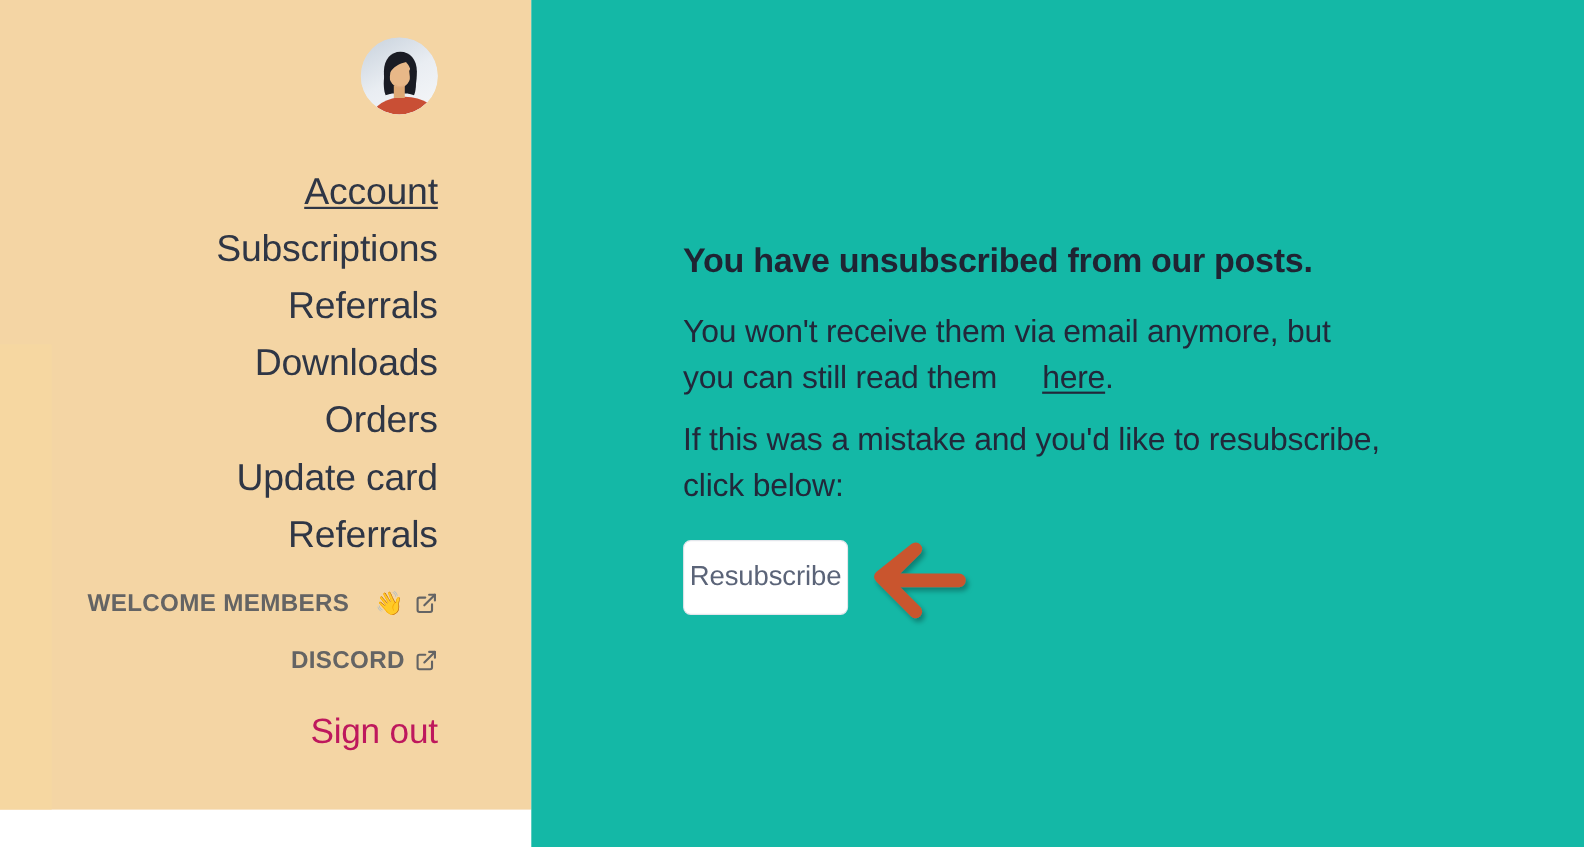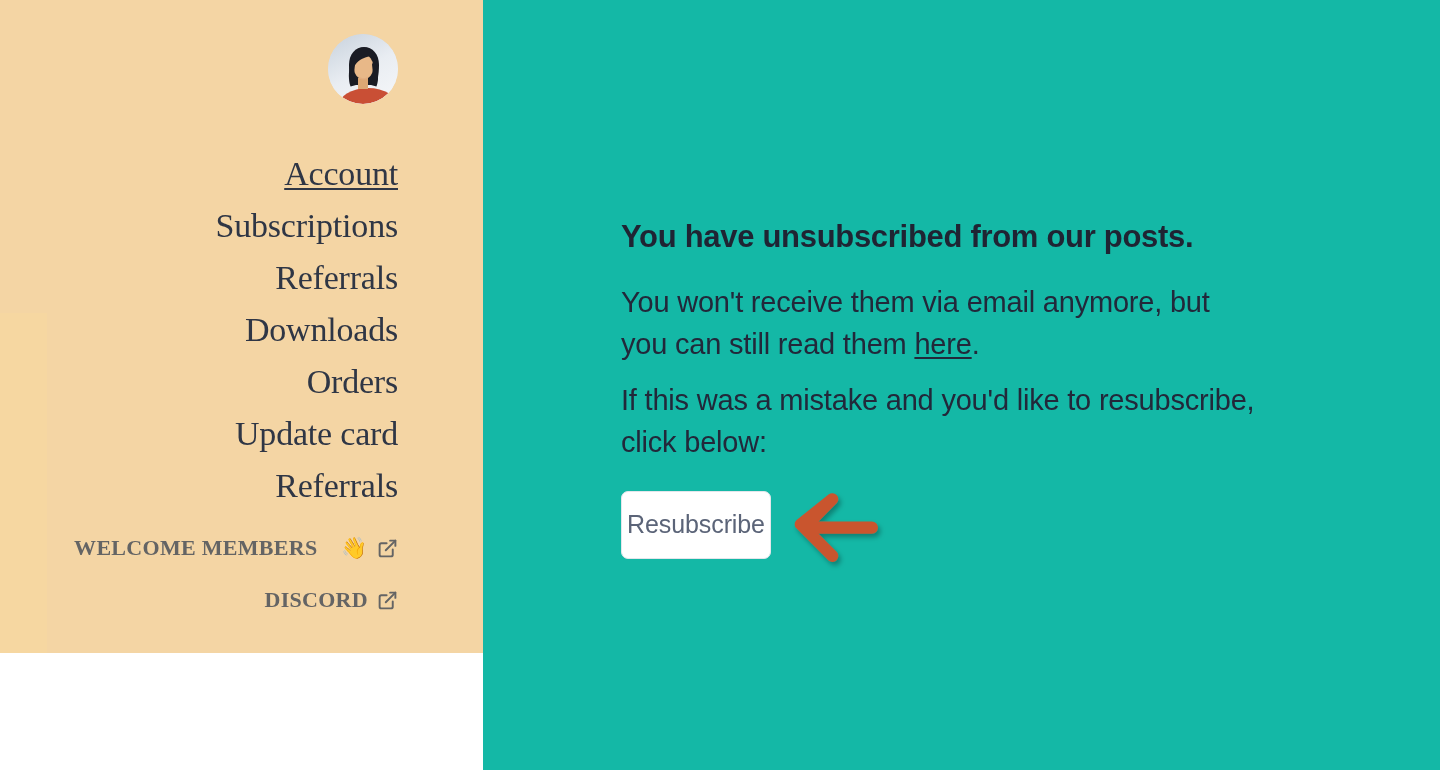--- a/index.html
+++ b/index.html
@@ -15,24 +15,23 @@
     background: #ffffff;
     position: relative;
   }
 
   
   .sidebar {
     position: absolute;
     left: 0;
     top: 0;
     width: 483px;
-    height: 653px;
+    height: 736px;
     background: #f4d5a4;
     overflow: hidden;
-    font-family: Liberation Serif, serif;
   }
 
   
   .sidebar-edge-strip {
     position: absolute;
     left: 0;
     top: 313px;
     width: 47px;
     height: 457px;
     background: #f6d7a1;
@@ -162,20 +161,21 @@
     margin-bottom: 14px;
     max-width: 640px;
   }
   .para.second { margin-bottom: 28px; }
 
   .inline-link {
     color: #22283a;
     text-decoration: underline;
     text-decoration-thickness: 2px;
     text-underline-offset: 3px;
+    margin-left: 33px;
   }
 
   
   .cta-row {
     display: flex;
     align-items: center;
   }
   .btn-resubscribe {
     display: inline-flex;
     align-items: center;

